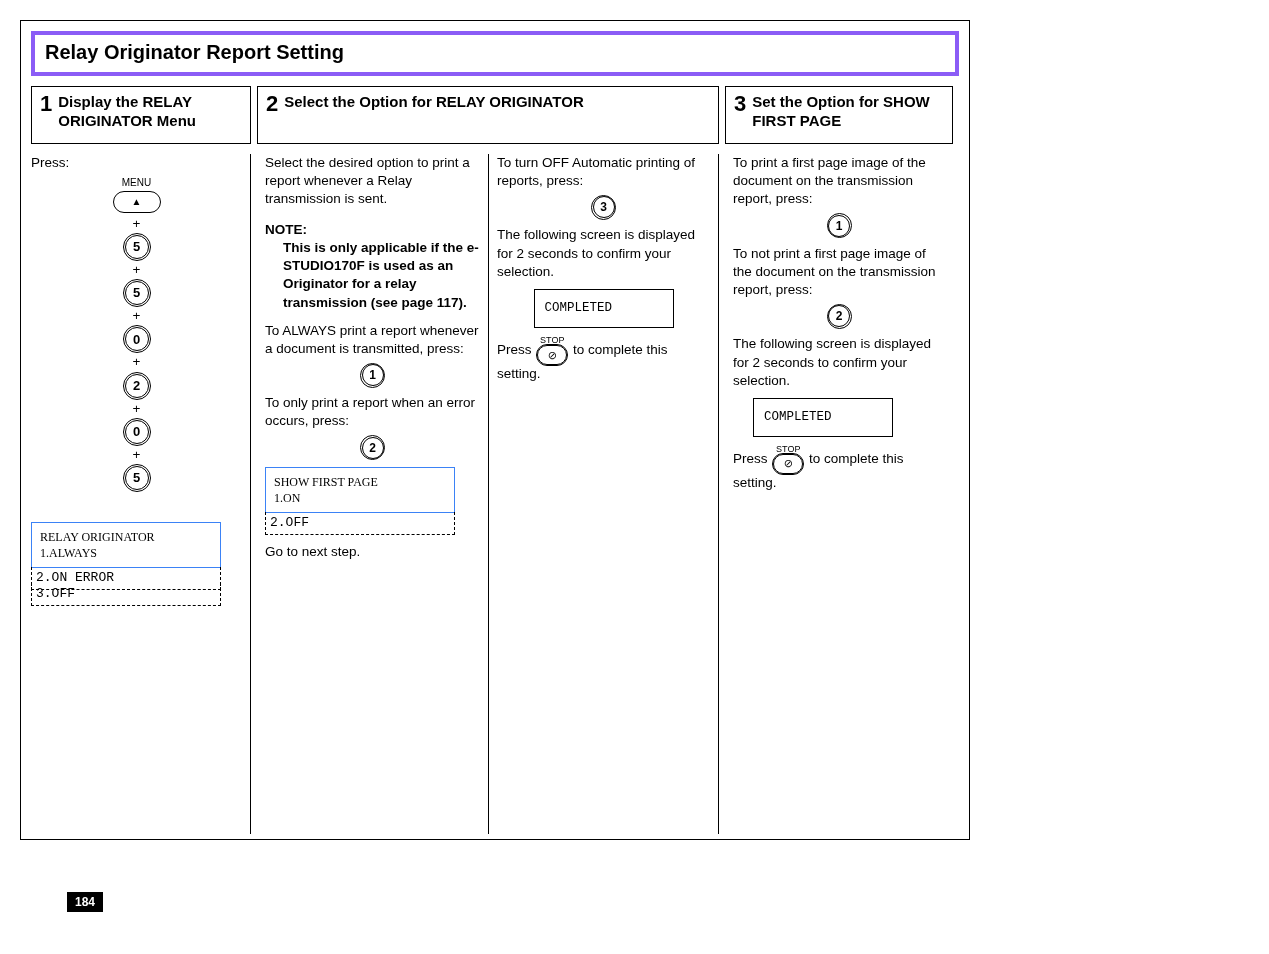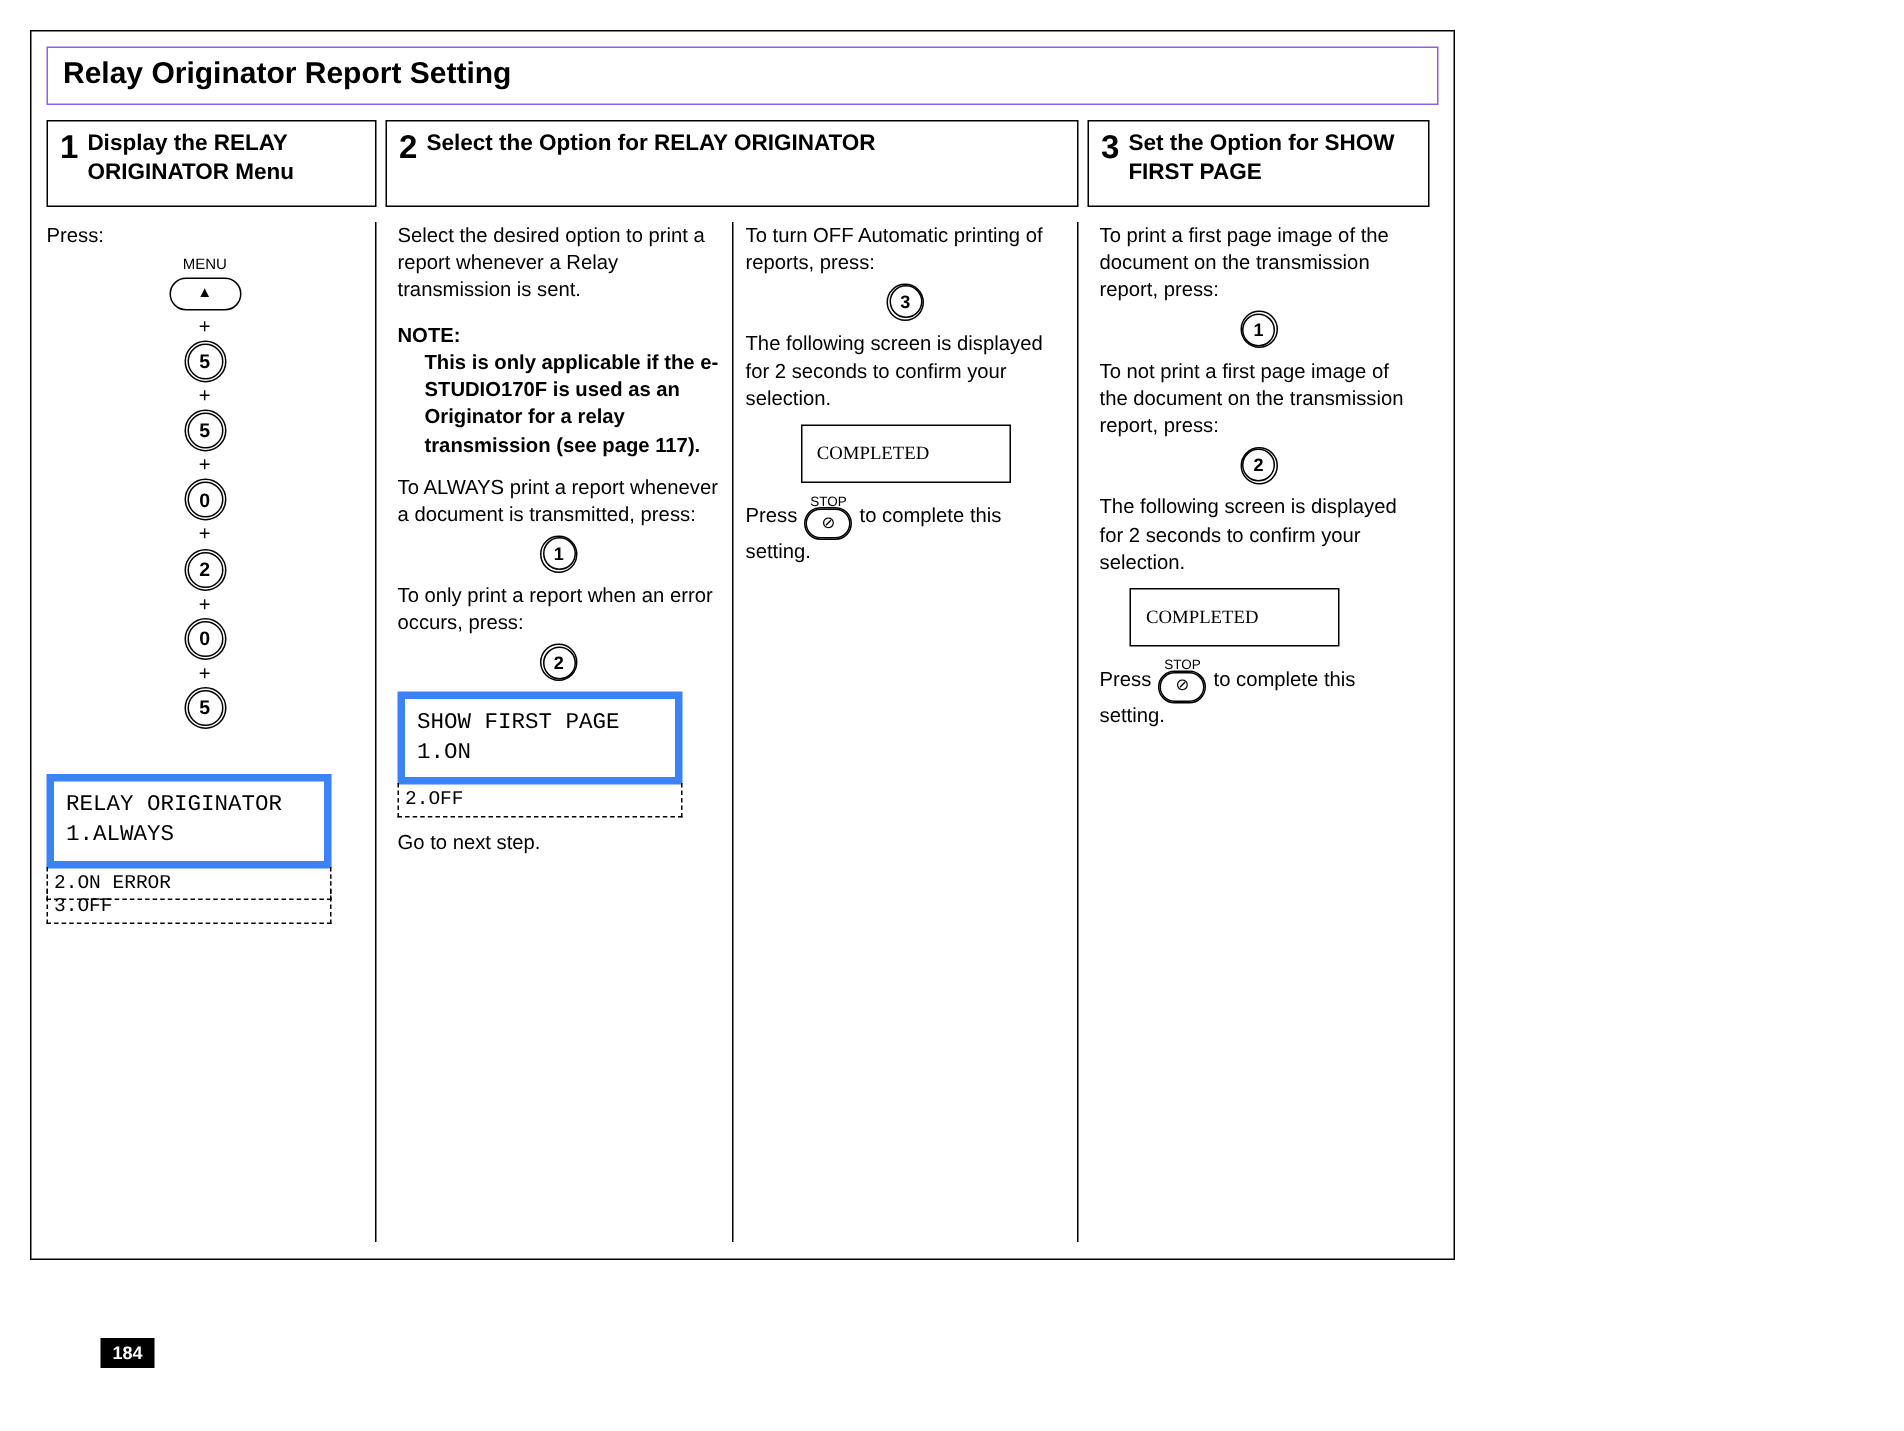--- a/index.html
+++ b/index.html
@@ -15,21 +15,21 @@
     position: relative;
   }
   .page {
     border: 1px solid #000;
     margin: 20px 20px 0 20px;
     width: 950px;
     height: 820px;
     position: relative;
   }
   .title-box {
-    border: 1px solid #8b5cf6;
+    border: 4px solid #8b5cf6;
     margin: 10px;
     padding: 6px 10px 8px 10px;
     font-weight: bold;
     font-size: 20px;
   }
   .steps {
     display: flex;
     margin: 0 10px;
     gap: 0;
   }
@@ -93,34 +93,34 @@
     width: 30px; height: 20px; border: 1.5px solid #000; border-radius: 10px;
     display: inline-flex; align-items: center; justify-content: center;
     font-size: 11px; vertical-align: middle;
     position: relative;
   }
   .stop-key::before {
     content: ""; position: absolute; inset: -2px; border: 1px solid #000; border-radius: 12px;
   }
   .stop-label { font-size: 9px; display: block; text-align: center; line-height: 1; }
   .lcd {
-    border: 5px solid #3b82f6; font-family: Liberation Mono, monospace;
-    font-size: 15px; padding: 6px 8px; margin: 6px 0;
+    border: 1px solid #3b82f6; font-family: Liberation Serif, serif;
+    font-size: 12px; padding: 6px 8px; margin: 6px 0;
     max-width: 190px;
   }
   .lcd-ext {
     font-family: "Courier New", monospace; font-size: 13px;
     border: 1px dashed #000;
     padding: 2px 8px 2px 4px;
     margin-top: -7px;
     border-top: none;
     max-width: 190px;
   }
   .lcd-small {
-    border: 1px solid #000; font-family: Liberation Serif, serif;
+    border: 1px solid #000; font-family: Liberation Mono, monospace;
     font-size: 12.5px; padding: 10px 10px; margin: 8px auto;
     max-width: 140px; text-align: left;
   }
   .indent { margin-left: 18px; font-weight: bold; }
   .pagenum {
     position: absolute;
     left: 20px;
     bottom: 42px;
     background: #000; color: #fff;
     padding: 3px 8px; font-size: 12px; font-weight: bold; margin-left: 47px;

